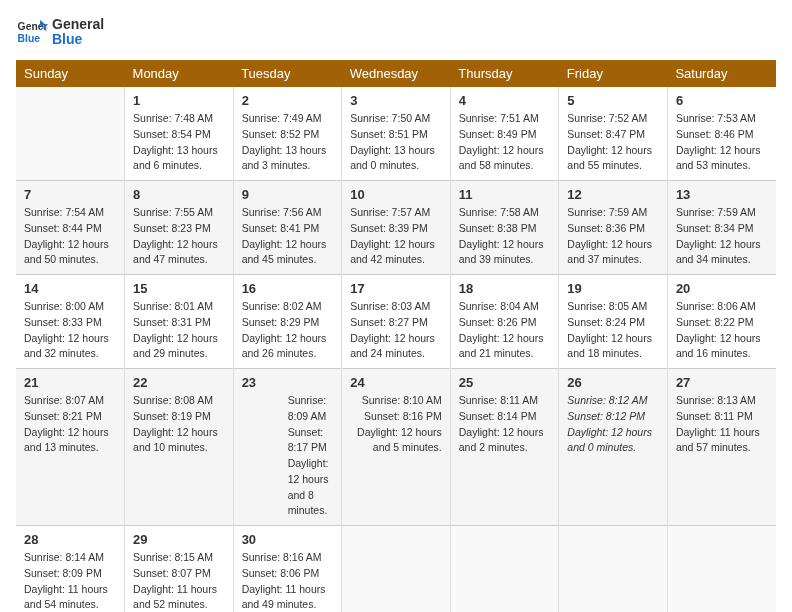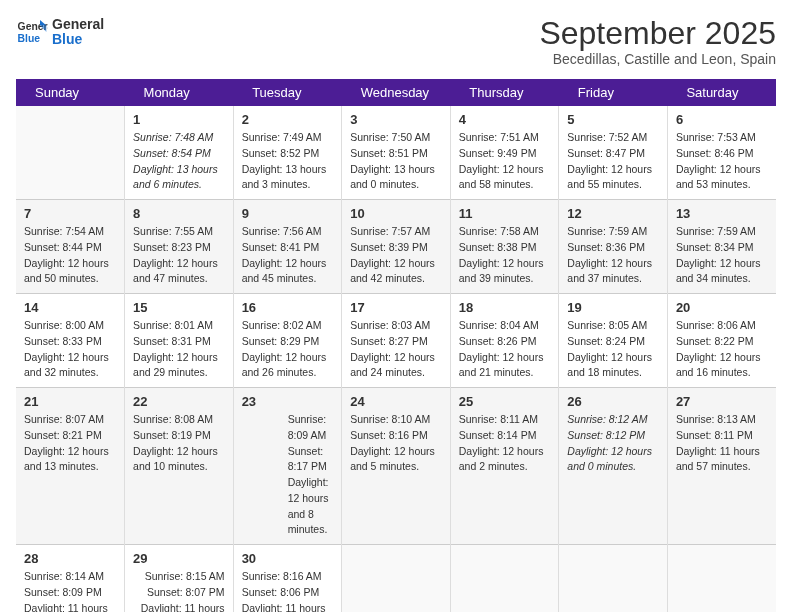--- a/index.html
+++ b/index.html
@@ -37,24 +37,24 @@
     .location {
       font-size: 14px;
       color: #555;
     }
     table {
       width: 100%;
       border-collapse: collapse;
       font-size: 11px;
     }
     thead tr th {
-      background-color: #4c1d95;
+      background-color: #a16207;
       color: #fff;
       text-align: left;
-      padding: 6px 19px;
+      padding: 6px 8px;
       font-size: 13px;
       font-weight: normal;
     }
     tbody tr {
       border-bottom: 1px solid #ccc;
     }
     tbody tr td {
       vertical-align: top;
       padding: 6px 8px;
       border-right: 1px solid #ddd;
@@ -95,44 +95,40 @@
       <text x="2" y="18" font-size="13" font-weight="bold" fill="#333" font-family="Arial">General</text>
       <text x="2" y="32" font-size="13" font-weight="bold" fill="#1a6fcc" font-family="Arial">Blue</text>
       <polygon points="30,5 38,12 30,12" fill="#1a6fcc"></polygon>
       <polygon points="30,12 38,12 38,20" fill="#1a6fcc" opacity="0.6"></polygon>
     </svg>
     <div style="line-height:1.1">
       <div style="font-size:14px;font-weight:bold;color:#333">General</div>
       <div style="font-size:14px;font-weight:bold;color:#1a6fcc">Blue</div>
     </div>
   </div>
-  <div class="title-block">
-    <div class="month-title">September 2025</div>
-    <div class="location">Becedillas, Castille and Leon, Spain</div>
-  </div>
 </div>
 
 <table>
   <thead>
     <tr>
     <th>Sunday</th>
         <th>Monday</th>
         <th>Tuesday</th>
         <th>Wednesday</th>
         <th>Thursday</th>
         <th>Friday</th>
         <th>Saturday</th>
       </tr>
   </thead>
   <tbody id="calendar-body">
   <tr>
         <td class="empty-cell"></td>
         <td>
           <span class="day-number">1</span>
-          <div class="day-info" style="white-space: pre-line; font-style: italic;">Sunrise: 7:48 AM
+          <div class="day-info" style="white-space: pre-line;">Sunrise: 7:48 AM
 Sunset: 8:54 PM
 Daylight: 13 hours
 and 6 minutes.</div>
         </td>
         <td>
           <span class="day-number">2</span>
           <div class="day-info" style="white-space: pre-line;">Sunrise: 7:49 AM
 Sunset: 8:52 PM
 Daylight: 13 hours
 and 3 minutes.</div>
@@ -140,21 +136,21 @@
         <td>
           <span class="day-number">3</span>
           <div class="day-info" style="white-space: pre-line;">Sunrise: 7:50 AM
 Sunset: 8:51 PM
 Daylight: 13 hours
 and 0 minutes.</div>
         </td>
         <td>
           <span class="day-number">4</span>
           <div class="day-info" style="white-space: pre-line;">Sunrise: 7:51 AM
-Sunset: 9:49 PM
+Sunset: 8:49 PM
 Daylight: 12 hours
 and 58 minutes.</div>
         </td>
         <td>
           <span class="day-number">5</span>
           <div class="day-info" style="white-space: pre-line;">Sunrise: 7:52 AM
 Sunset: 8:47 PM
 Daylight: 12 hours
 and 55 minutes.</div>
         </td>
@@ -285,21 +281,21 @@
         </td>
         <td>
           <span class="day-number">23</span>
           <div class="day-info" style="white-space: pre-line; margin-left: 46px;">Sunrise: 8:09 AM
 Sunset: 8:17 PM
 Daylight: 12 hours
 and 8 minutes.</div>
         </td>
         <td>
           <span class="day-number">24</span>
-          <div class="day-info" style="white-space: pre-line;">Sunrise: 8:10 AM
+          <div class="day-info" style="white-space: pre-line; text-align: right;">Sunrise: 8:10 AM
 Sunset: 8:16 PM
 Daylight: 12 hours
 and 5 minutes.</div>
         </td>
         <td>
           <span class="day-number">25</span>
           <div class="day-info" style="white-space: pre-line;">Sunrise: 8:11 AM
 Sunset: 8:14 PM
 Daylight: 12 hours
 and 2 minutes.</div>
@@ -322,21 +318,21 @@
       <tr>
         <td>
           <span class="day-number">28</span>
           <div class="day-info" style="white-space: pre-line;">Sunrise: 8:14 AM
 Sunset: 8:09 PM
 Daylight: 11 hours
 and 54 minutes.</div>
         </td>
         <td>
           <span class="day-number">29</span>
-          <div class="day-info" style="white-space: pre-line; text-align: right;">Sunrise: 8:15 AM
+          <div class="day-info" style="white-space: pre-line;">Sunrise: 8:15 AM
 Sunset: 8:07 PM
 Daylight: 11 hours
 and 52 minutes.</div>
         </td>
         <td>
           <span class="day-number">30</span>
           <div class="day-info" style="white-space: pre-line;">Sunrise: 8:16 AM
 Sunset: 8:06 PM
 Daylight: 11 hours
 and 49 minutes.</div>

